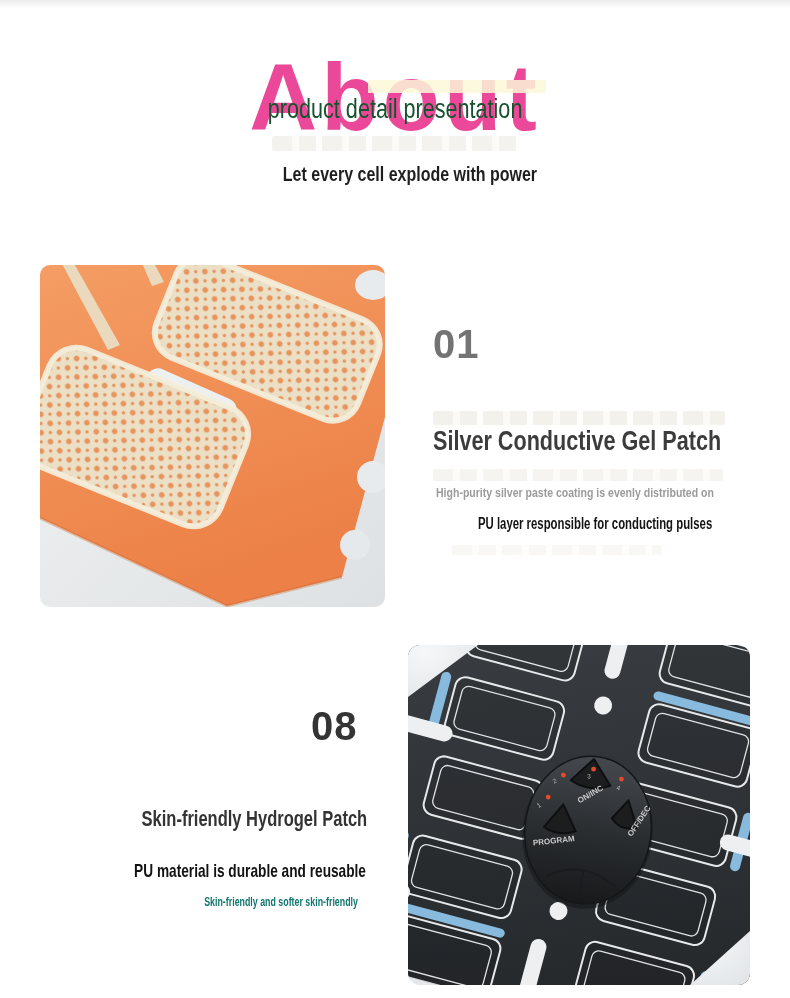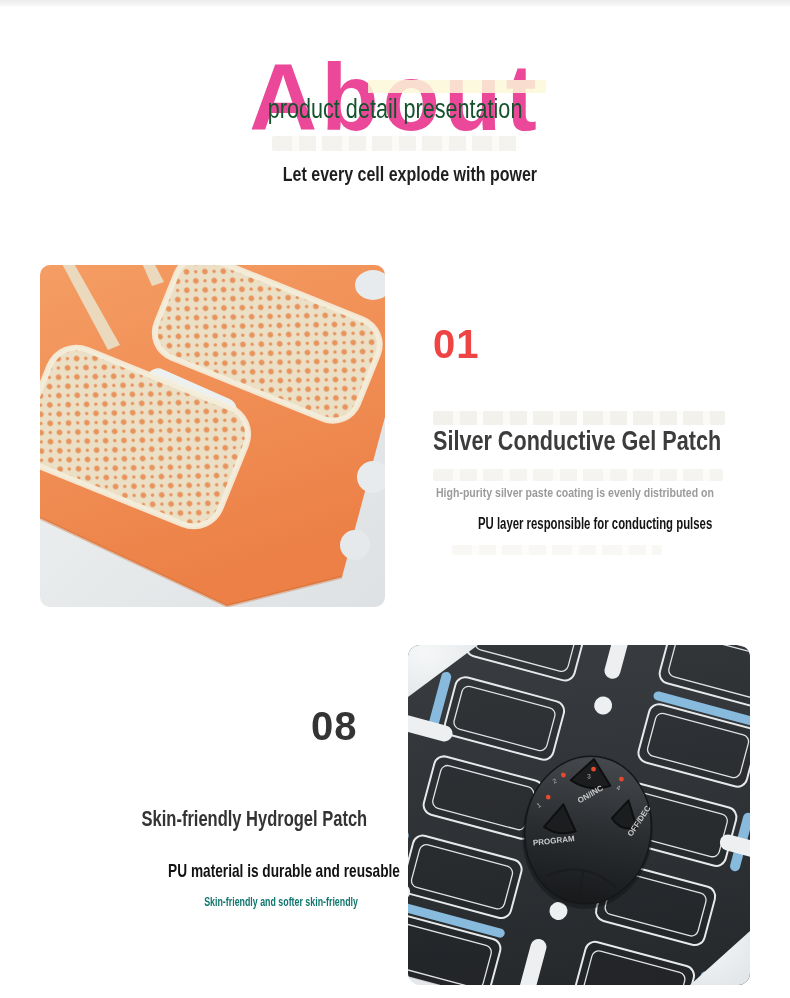--- a/index.html
+++ b/index.html
@@ -74,21 +74,21 @@
         <rect x="120" y="21" width="215" height="105" rx="26" fill="url(#dotp)" stroke="#f3ecd9" stroke-width="4"></rect>
       </g>
 
       <g transform="rotate(22 95 172)">
         <rect x="-14" y="106" width="218" height="132" rx="32" fill="#f5eedd" opacity="0.9"></rect>
         <rect x="-10" y="110" width="210" height="124" rx="28" fill="url(#dotp)" stroke="#f3ecd9" stroke-width="4"></rect>
       </g>
     </svg>
   </div>
 
-  <div class="abs" style="left:433px;top:322px;font-size:40px;font-weight:800;color:#ef4444;letter-spacing:1px;">
+  <div class="abs" style="left:433px;top:322px;font-size:40px;font-weight:800;color:#737373;letter-spacing:1px;">
     <span>01</span>
   </div>
 
   <div class="ghost" style="left:433px;top:411px;width:292px;height:14px;"></div>
 
   <div class="abs nowrap" style="left:433px;top:426px;font-size:27px;font-weight:700;color:#3c3c3c;">
     <span class="cond" style="transform:scaleX(.8);">Silver Conductive Gel Patch</span>
   </div>
 
   <div class="ghost" style="left:433px;top:469px;width:290px;height:12px;opacity:.8;"></div>
@@ -104,21 +104,21 @@
   <div class="ghost" style="left:452px;top:545px;width:210px;height:10px;opacity:.55;"></div>
 
   <div class="abs" style="left:311px;top:704px;font-size:40px;font-weight:800;color:#343434;letter-spacing:1px;">
     <span>08</span>
   </div>
 
   <div class="abs nowrap" style="left:59px;top:806px;width:390px;text-align:center;font-size:22px;font-weight:700;color:#333333;">
     <span class="cond-c" style="transform:scaleX(.75);">Skin-friendly Hydrogel Patch</span>
   </div>
 
-  <div class="abs nowrap" style="left:55px;top:860px;width:390px;text-align:right;font-size:19px;font-weight:700;color:#121212;">
+  <div class="abs nowrap" style="left:55px;top:860px;width:390px;text-align:center;font-size:19px;font-weight:700;color:#121212;">
     <span class="cond-c" style="transform:scaleX(.72);">PU material is durable and reusable</span>
   </div>
 
   <div class="abs nowrap" style="left:86px;top:894px;width:390px;text-align:center;font-size:13px;font-weight:700;color:#0f766e;">
     <span class="cond-c" style="transform:scaleX(.68);">Skin-friendly and softer skin-friendly</span>
   </div>
 
   <div class="imgcard" style="left:408px;top:645px;width:342px;height:340px;border-radius:12px;">
     <svg width="342" height="340" viewBox="0 0 342 340">
       <defs>

